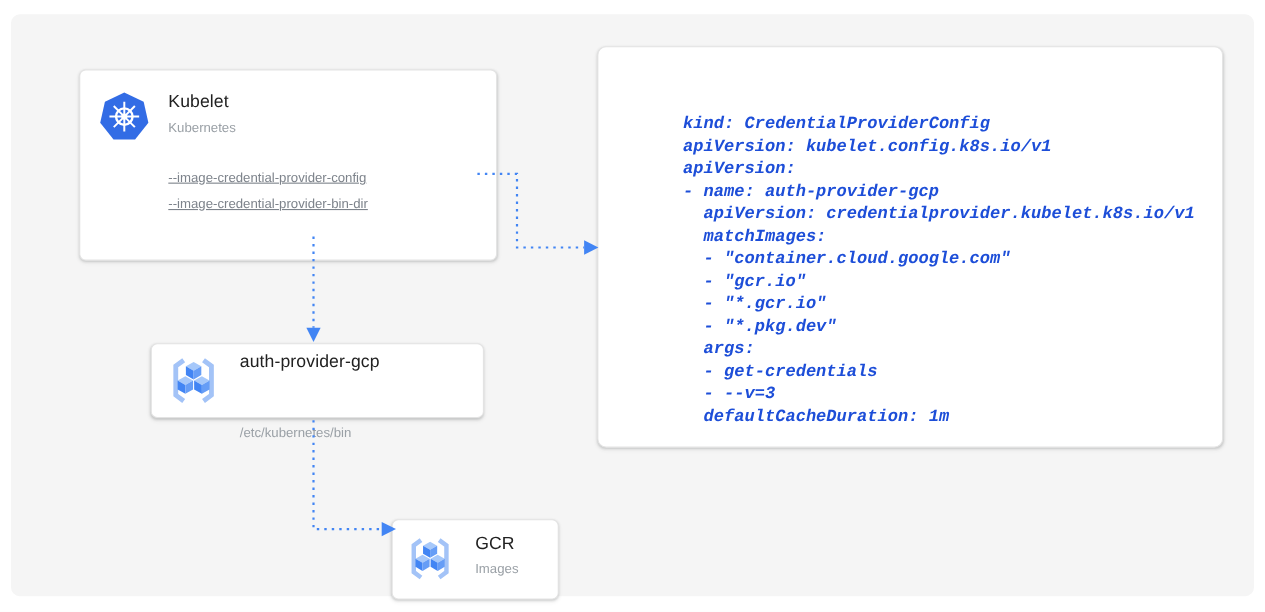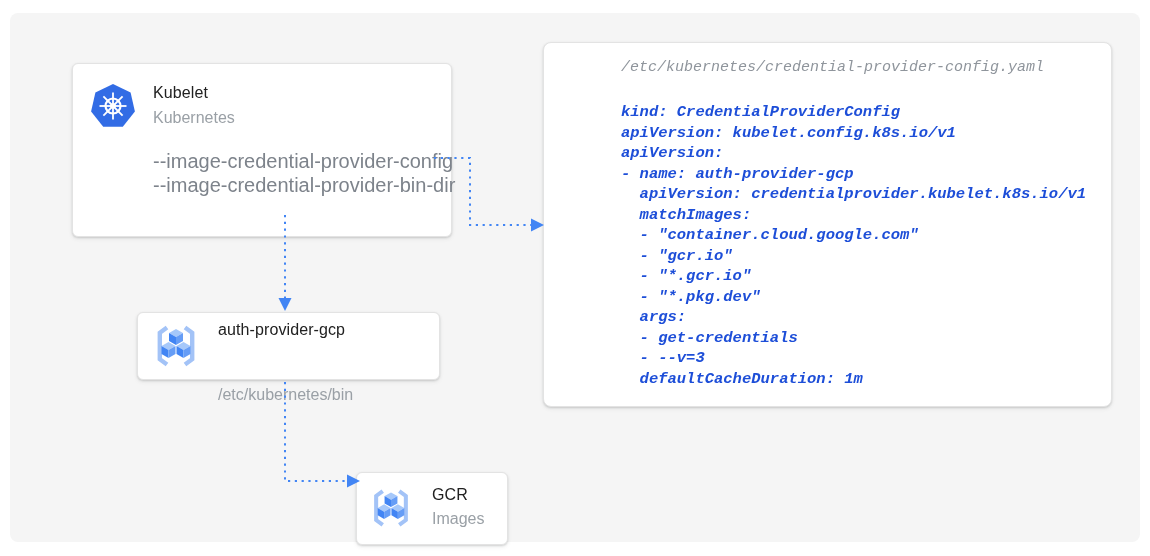--- a/index.html
+++ b/index.html
@@ -29,35 +29,36 @@
   .node .icon { position: absolute; }
   .node-title {
     position: absolute;
     font-size: 16px;
     color: #212121;
     letter-spacing: .1px;
     white-space: nowrap;
   }
   .node-subtitle {
     position: absolute;
-    font-size: 16px;
+    font-size: 12px;
     color: #9aa0a6;
     white-space: nowrap;
   }
   .kubelet-box { left: 72px; top: 63px; width: 378px; height: 172px; }
   .kubelet-box .icon { left: 16px; top: 19px; width: 48px; height: 48px; }
   .kubelet-box .node-title { left: 80px; top: 20px; }
   .kubelet-box .node-subtitle { left: 80px; top: 45px; }
   .kubelet-flags {
     position: absolute;
     left: 80px; top: 85px;
-    font-size: 20px;
+    font-size: 12px;
     line-height: 24px;
     color: #7d838b;
     white-space: nowrap;
+    text-decoration: underline;
   }
   .auth-box { left: 137px; top: 312px; width: 301px; height: 66px; }
   .auth-box .icon { left: 14px; top: 9px; width: 48px; height: 48px; }
   .auth-box .node-title { left: 80px; top: 8px; }
   .auth-box .node-subtitle { left: 80px; top: 33px; margin-top: 40px; }
   .gcr-box { left: 356px; top: 472px; width: 150px; height: 71px; }
   .gcr-box .icon { left: 12px; top: 13px; width: 44px; height: 44px; }
   .gcr-box .node-title { left: 75px; top: 13px; }
   .gcr-box .node-subtitle { left: 75px; top: 37px; }
   .code-box {
@@ -180,21 +181,20 @@
 
   <div class="node gcr-box">
     <svg class="icon" viewBox="0 0 48 48">
         <use href="#gcr-sym"></use>
       </svg>
     <div class="node-title">GCR</div>
     <div class="node-subtitle">Images</div>
   </div>
 
   <div class="code-box">
-    <div class="code-filename">/etc/kubernetes/credential-provider-config.yaml</div>
     <div class="code-lines">
       <div class="code-line">kind: CredentialProviderConfig</div>
       <div class="code-line">apiVersion: kubelet.config.k8s.io/v1</div>
       <div class="code-line">apiVersion:</div>
       <div class="code-line">- name: auth-provider-gcp</div>
       <div class="code-line">  apiVersion: credentialprovider.kubelet.k8s.io/v1</div>
       <div class="code-line">  matchImages:</div>
       <div class="code-line">  - "container.cloud.google.com"</div>
       <div class="code-line">  - "gcr.io"</div>
       <div class="code-line">  - "*.gcr.io"</div>

